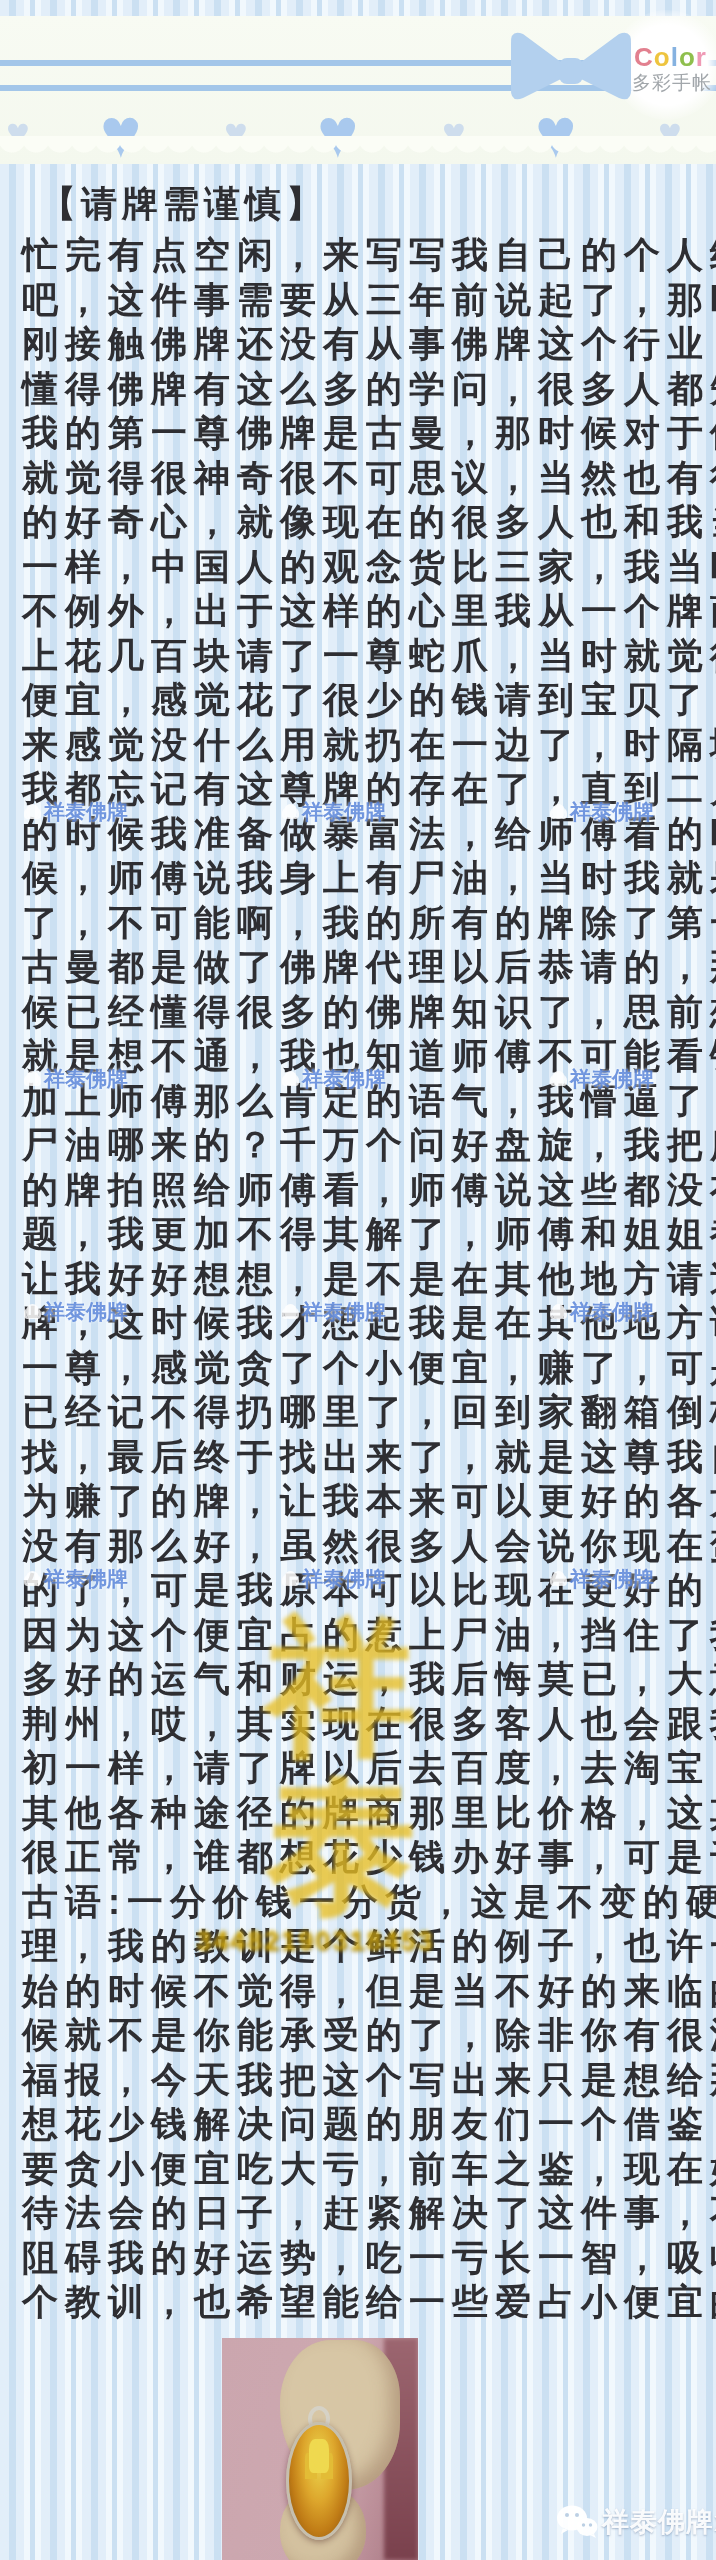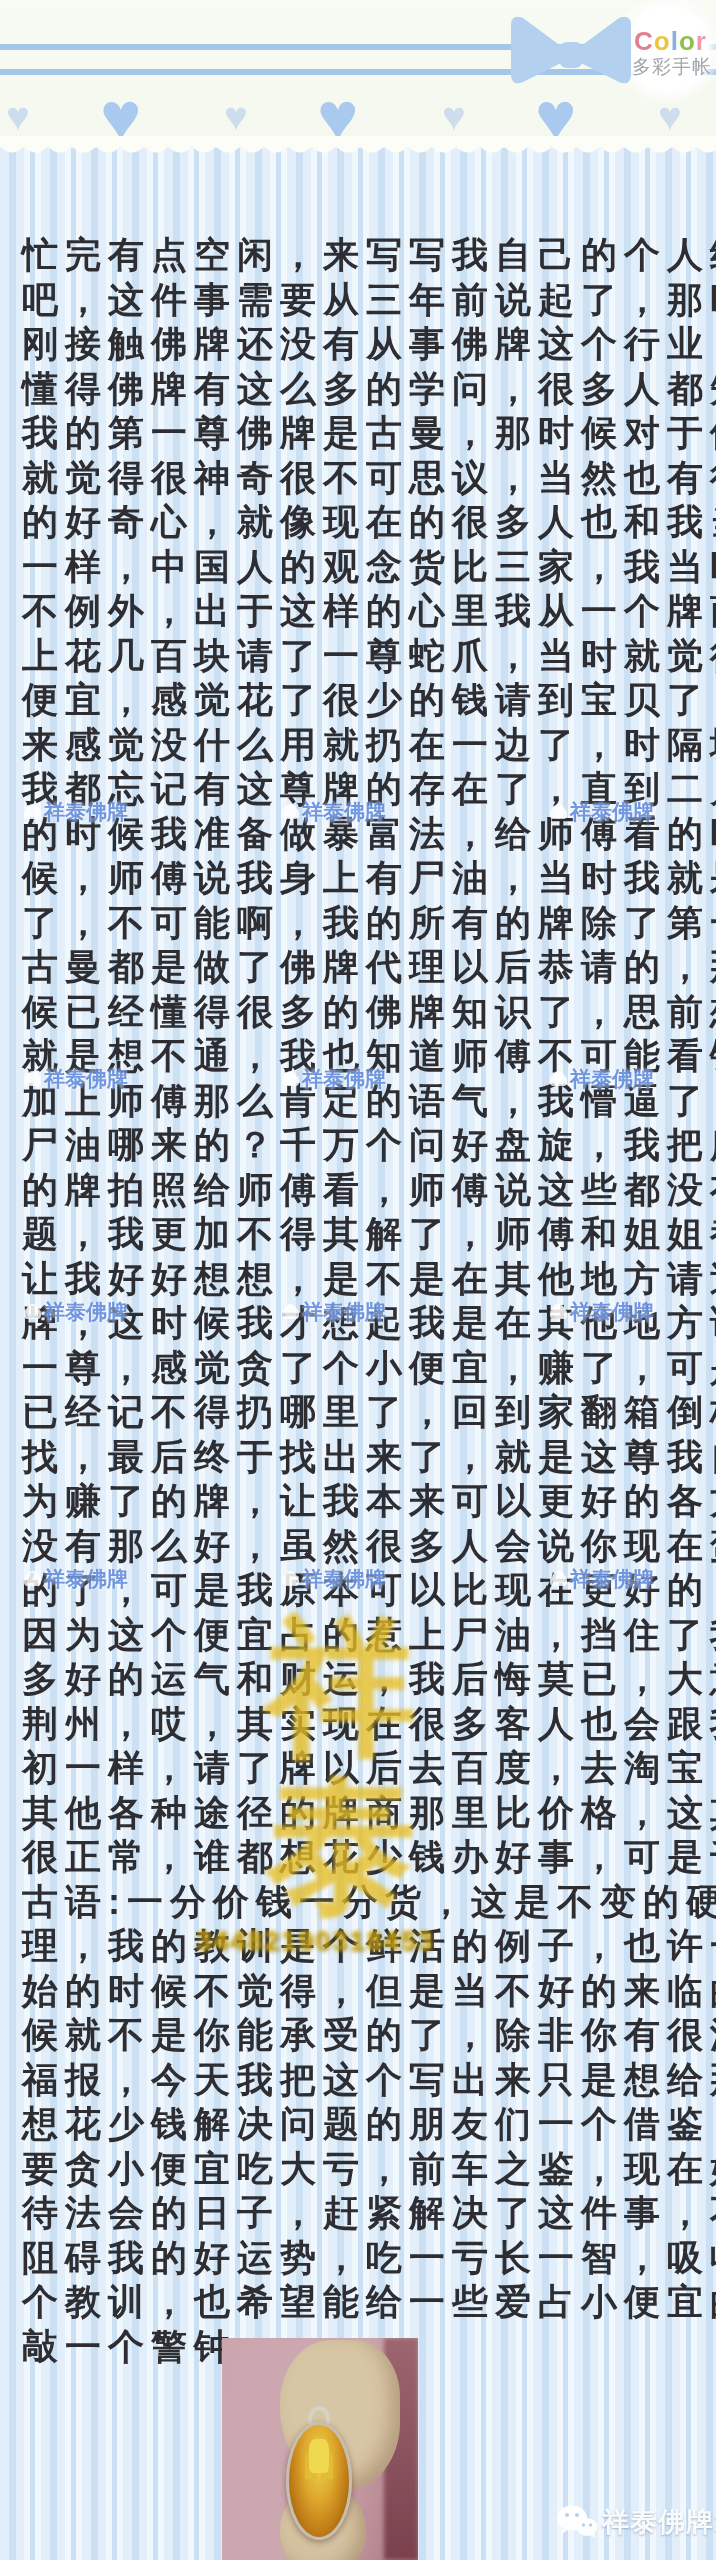--- a/index.html
+++ b/index.html
@@ -9,21 +9,21 @@
     background:
       repeating-linear-gradient(90deg,
         var(--stripe-a,#e2eef9) 0px, var(--stripe-a,#e2eef9) 9px,
         var(--stripe-b,#cbe0f2) 9px, var(--stripe-b,#cbe0f2) 16px,
         var(--stripe-a,#e2eef9) 16px, var(--stripe-a,#e2eef9) 24px,
         var(--stripe-c,#f1f8fd) 24px, var(--stripe-c,#f1f8fd) 30px,
         var(--stripe-b,#cbe0f2) 30px, var(--stripe-b,#cbe0f2) 35px,
         var(--stripe-c,#f1f8fd) 35px, var(--stripe-c,#f1f8fd) 41px);
   }
   
-  #top-band{position:absolute;left:0;top:0;width:716px;height:148px;
+  #top-band{position:absolute;left:0;top:16px;width:716px;height:148px;
     background:linear-gradient(#f8fbf3,#f4f8ee);}
   .rule{position:absolute;left:0;width:716px;height:6px;background:var(--rule-line,#a3c6e9);}
   #rule1{top:44px;} #rule2{top:69px;}
   #logo-glow{position:absolute;left:612px;top:-6px;width:110px;height:110px;border-radius:50%;
     background:radial-gradient(circle,#ffffff 52%,rgba(255,255,255,0) 73%);}
   #bow{position:absolute;left:508px;top:8px;}
   #color-logo{position:absolute;left:634px;top:26px;font-size:26px;font-weight:bold;letter-spacing:1px;}
   #color-logo .lc1{color:var(--logo1,#e2808f);} #color-logo .lc2{color:var(--logo2,#eec43f);}
   #color-logo .lc3{color:var(--logo3,#86b2e0);} #color-logo .lc4{color:var(--logo4,#8fbf4d);}
   #color-logo .lc5{color:var(--logo5,#ef9ab5);}
@@ -96,20 +96,21 @@
     <div class="heart small" id="h1"></div>
     <div class="heart big" id="h2"></div>
     <div class="heart small" id="h3"></div>
     <div class="heart big" id="h4"></div>
     <div class="heart small" id="h5"></div>
     <div class="heart big" id="h6"></div>
     <div class="heart small" id="h7"></div>
   </div>
   <div id="scallop"></div>
 
+  <div id="post-title">【请牌需谨慎】</div>
   <div id="post-body">
       <div class="line">忙完有点空闲，来写写我自己的个人经历</div>
       <div class="line">吧，这件事需要从三年前说起了，那时候</div>
       <div class="line">刚接触佛牌还没有从事佛牌这个行业，不</div>
       <div class="line">懂得佛牌有这么多的学问，很多人都知道</div>
       <div class="line">我的第一尊佛牌是古曼，那时候对于佛牌</div>
       <div class="line">就觉得很神奇很不可思议，当然也有很多</div>
       <div class="line">的好奇心，就像现在的很多人也和我当初</div>
       <div class="line">一样，中国人的观念货比三家，我当时也</div>
       <div class="line">不例外，出于这样的心里我从一个牌商手</div>
@@ -144,21 +145,20 @@
       <div class="line">古语:一分价钱一分货，这是不变的硬道</div>
       <div class="line">理，我的教训是个鲜活的例子，也许一开</div>
       <div class="line">始的时候不觉得，但是当不好的来临的时</div>
       <div class="line">候就不是你能承受的了，除非你有很深的</div>
       <div class="line">福报，今天我把这个写出来只是想给那些</div>
       <div class="line">想花少钱解决问题的朋友们一个借鉴，不</div>
       <div class="line">要贪小便宜吃大亏，前车之鉴，现在好期</div>
       <div class="line">待法会的日子，赶紧解决了这件事，不要</div>
       <div class="line">阻碍我的好运势，吃一亏长一智，吸收这</div>
       <div class="line">个教训，也希望能给一些爱占小便宜的人</div>
-      <div class="line">敲一个警钟</div>
     </div>
 
   <div id="wm-layer">
       <div class="wm" style="left: 26px; top: 798px;">祥泰佛牌</div>
       <div class="wm" style="left: 284px; top: 798px;">祥泰佛牌</div>
       <div class="wm" style="left: 552px; top: 798px;">祥泰佛牌</div>
       <div class="wm" style="left: 26px; top: 1065px;">祥泰佛牌</div>
       <div class="wm" style="left: 284px; top: 1065px;">祥泰佛牌</div>
       <div class="wm" style="left: 552px; top: 1065px;">祥泰佛牌</div>
       <div class="wm" style="left: 26px; top: 1298px;">祥泰佛牌</div>

